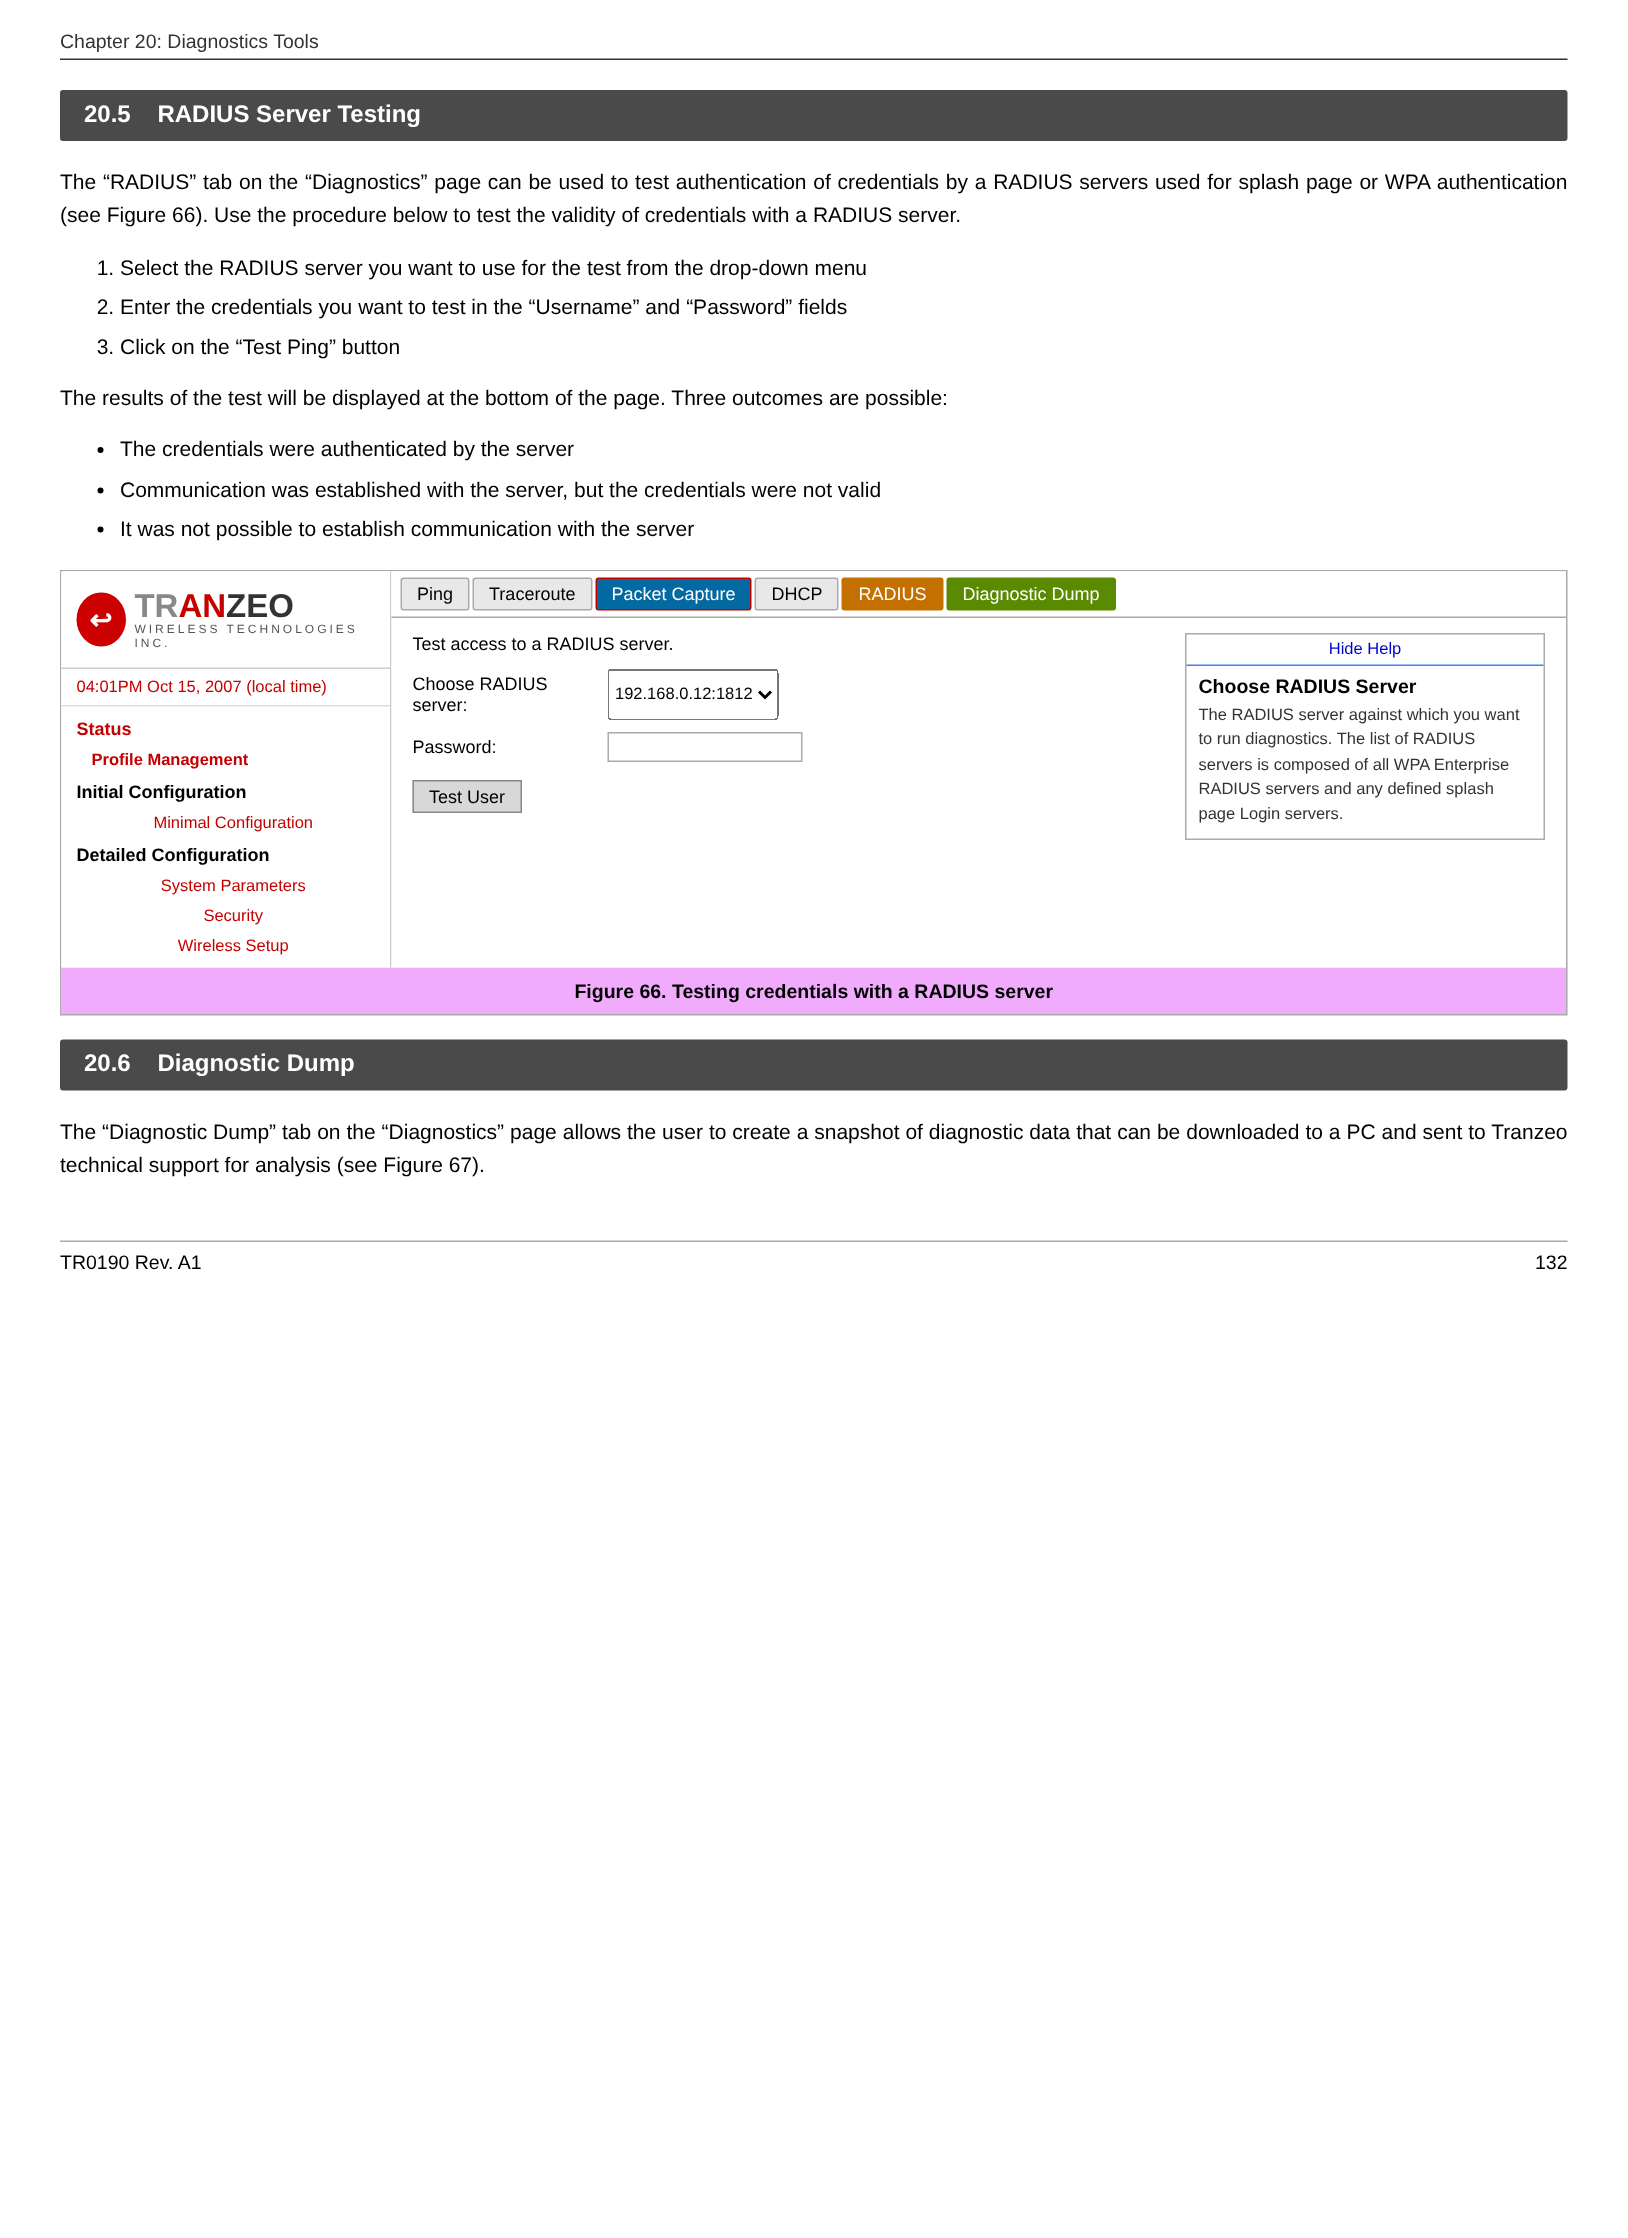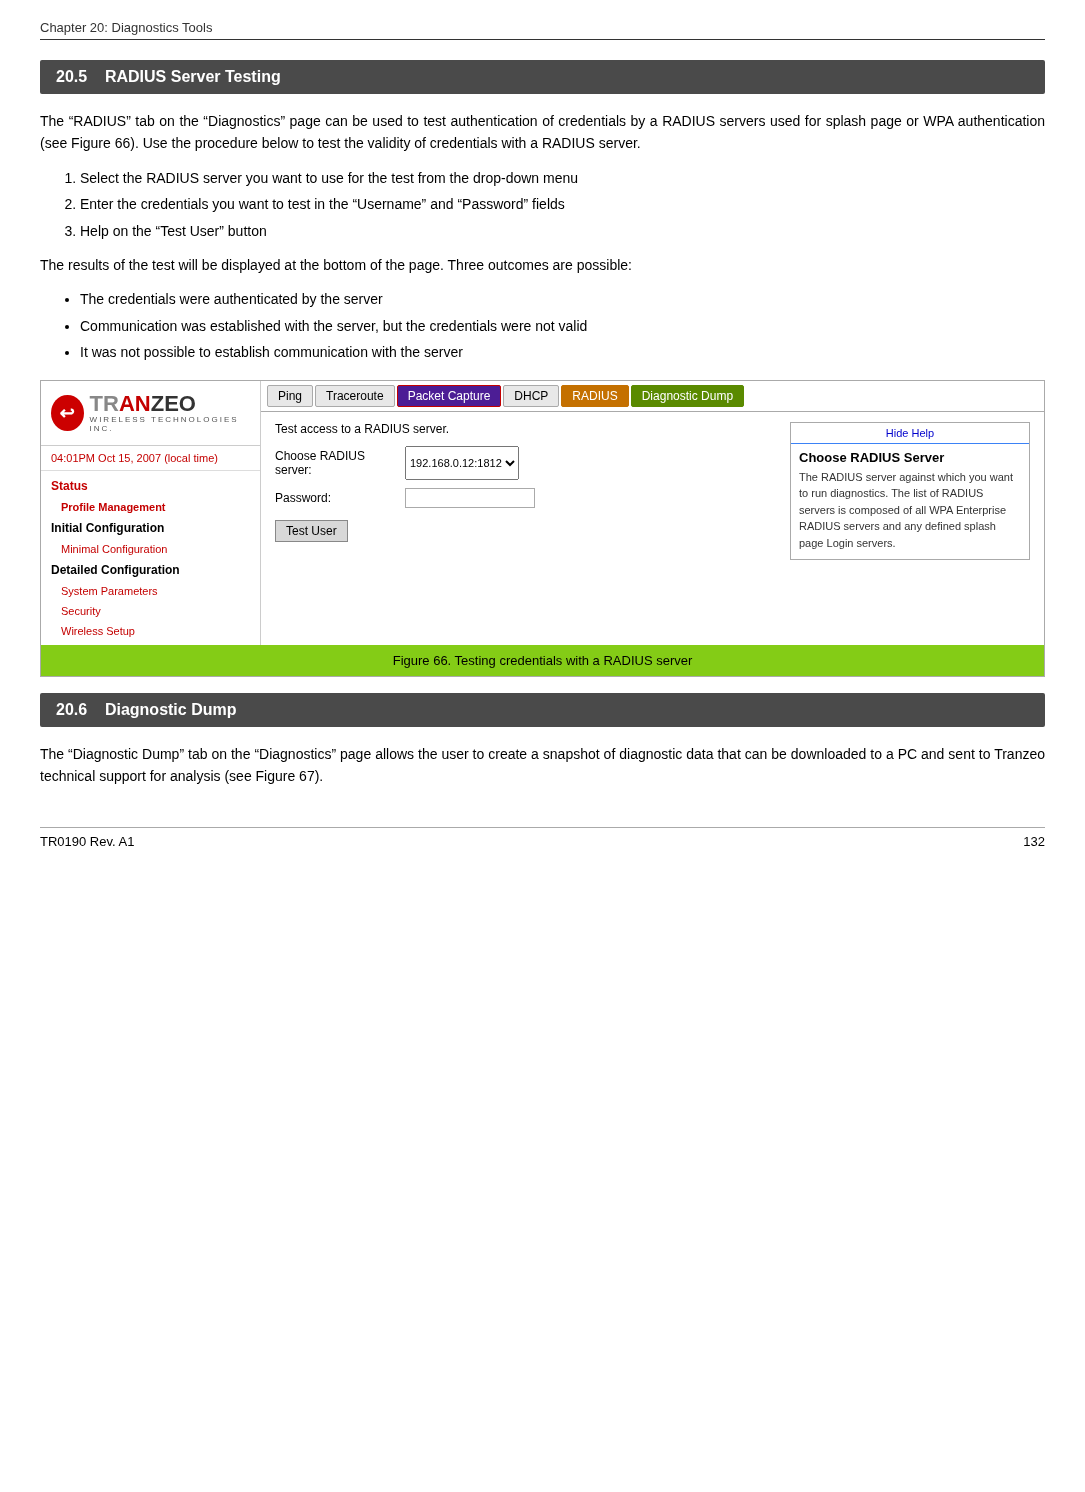--- a/index.html
+++ b/index.html
@@ -139,20 +139,21 @@
     .nav-item.level3 {
       color: #000;
       font-weight: bold;
       padding-left: 10px;
     }
 
     .nav-item.level4 {
       color: #c40000;
       padding-left: 20px;
       font-size: 11px;
+      text-align: center;
     }
 
     .main-content {
       flex: 1;
       background: #fff;
     }
 
     .tab-bar {
       display: flex;
       gap: 2px;
@@ -165,21 +166,21 @@
       padding: 3px 10px;
       font-size: 12px;
       cursor: pointer;
       border: 1px solid #aaa;
       border-radius: 2px;
       background: #e8e8e8;
       color: #000;
     }
 
     .tab.active {
-      background: #4c1d95;
+      background: #0369a1;
       color: #fff;
       border-color: #c40000;
     }
 
     .tab.active-orange {
       background: #e86000;
       color: #fff;
       border-color: #e86000;
     }
 
@@ -266,23 +267,23 @@
 
     .help-box-body {
       padding: 0 8px 8px;
       line-height: 1.5;
       color: #333;
     }
 
     .figure-caption {
       text-align: center;
       font-size: 13px;
-      font-weight: normal;
+      font-weight: bold;
       padding: 8px;
-      background: #84cc16;
+      background: #f0abfc;
     }
 
     .footer {
       display: flex;
       justify-content: space-between;
       margin-top: 40px;
       font-size: 13px;
       border-top: 1px solid #aaa;
       padding-top: 6px;
     }
@@ -310,21 +311,21 @@
 <div class="section-header">
   <span>20.5</span>&nbsp;&nbsp;&nbsp;
   <span>RADIUS Server Testing</span>
 </div>
 
 <p class="body-text">The “RADIUS” tab on the “Diagnostics” page can be used to test authentication of credentials by a RADIUS servers used for splash page or WPA authentication (see Figure 66). Use the procedure below to test the validity of credentials with a RADIUS server.</p>
 
 <ol class="ordered-list">
   <li>Select the RADIUS server you want to use for the test from the drop-down menu</li>
   <li>Enter the credentials you want to test in the “Username” and “Password” fields</li>
-  <li>Help on the “Test User” button</li>
+  <li>Click on the “Test Ping” button</li>
 </ol>
 
 <p class="body-text">The results of the test will be displayed at the bottom of the page. Three outcomes are possible:</p>
 
 <ul class="bullet-list">
   <li>The credentials were authenticated by the server</li>
   <li>Communication was established with the server, but the credentials were not valid</li>
   <li>It was not possible to establish communication with the server</li>
 </ul>
 

